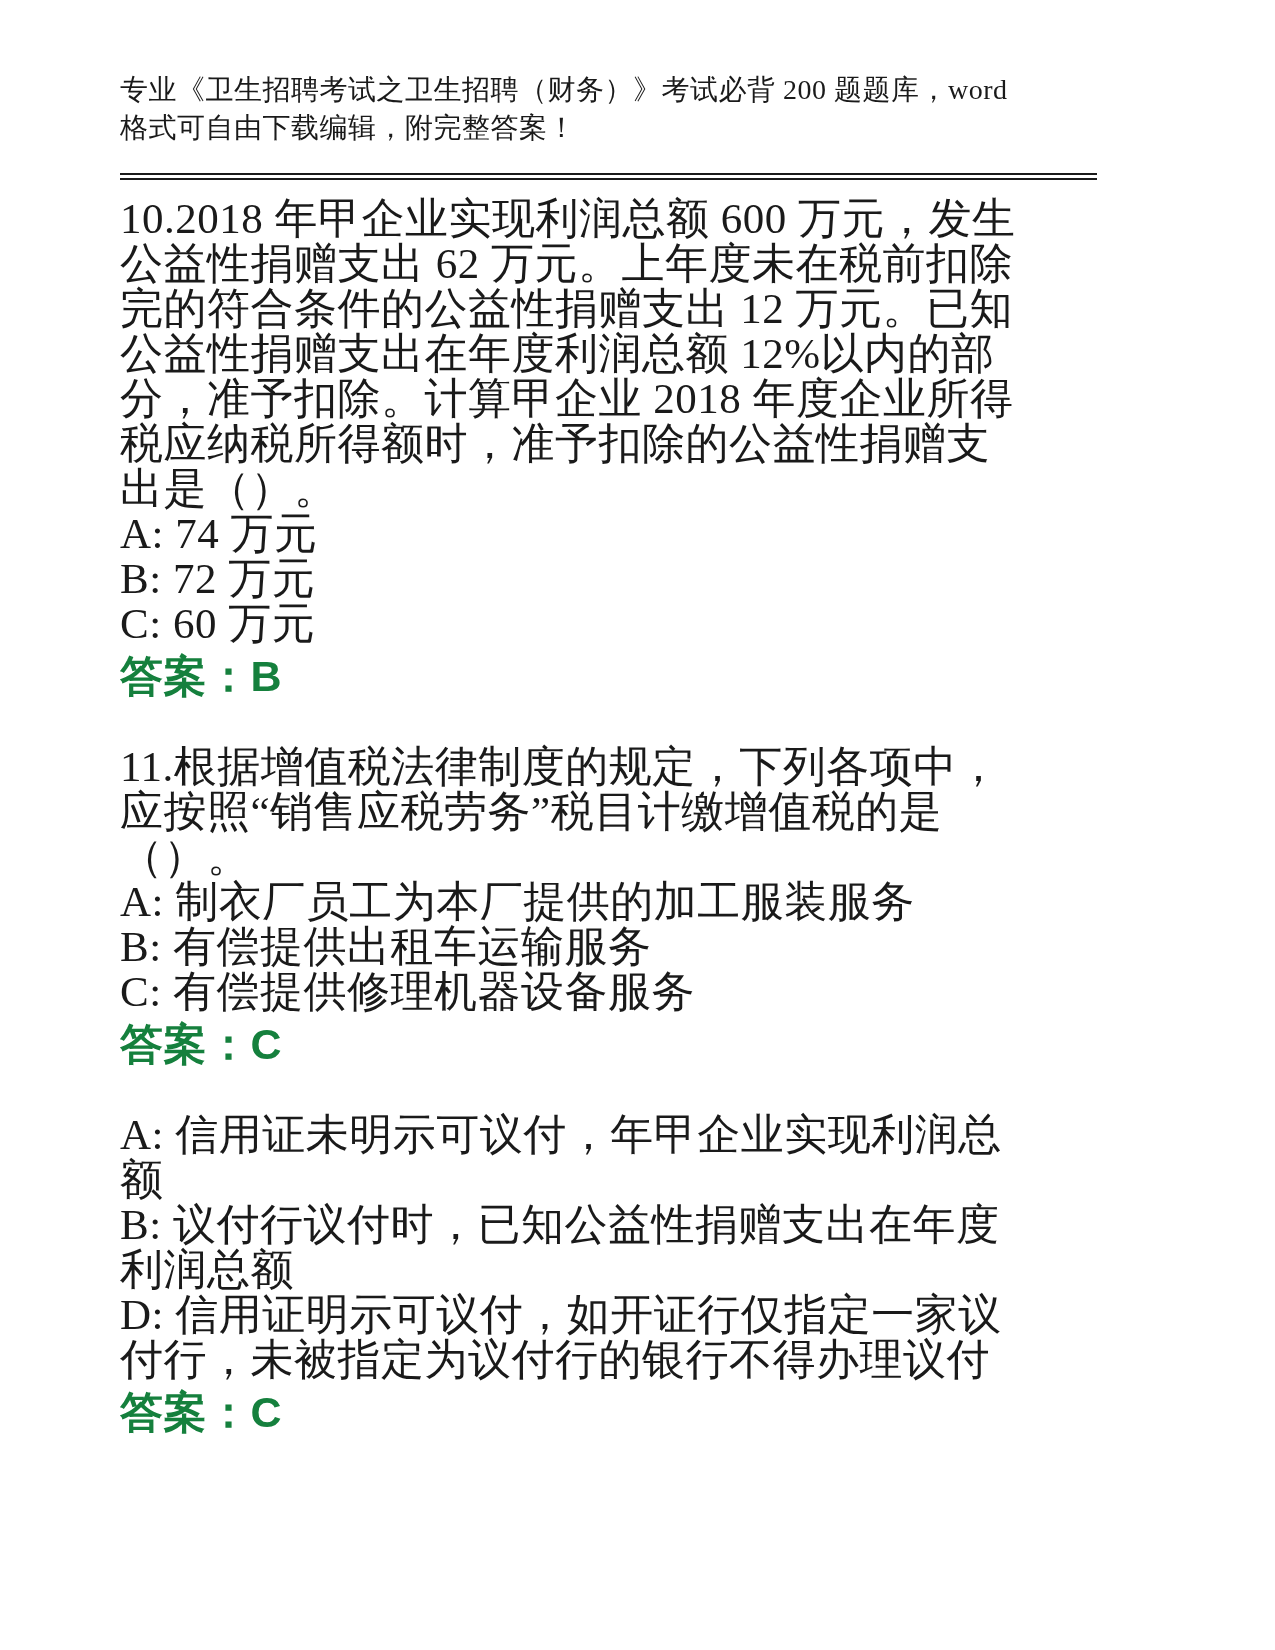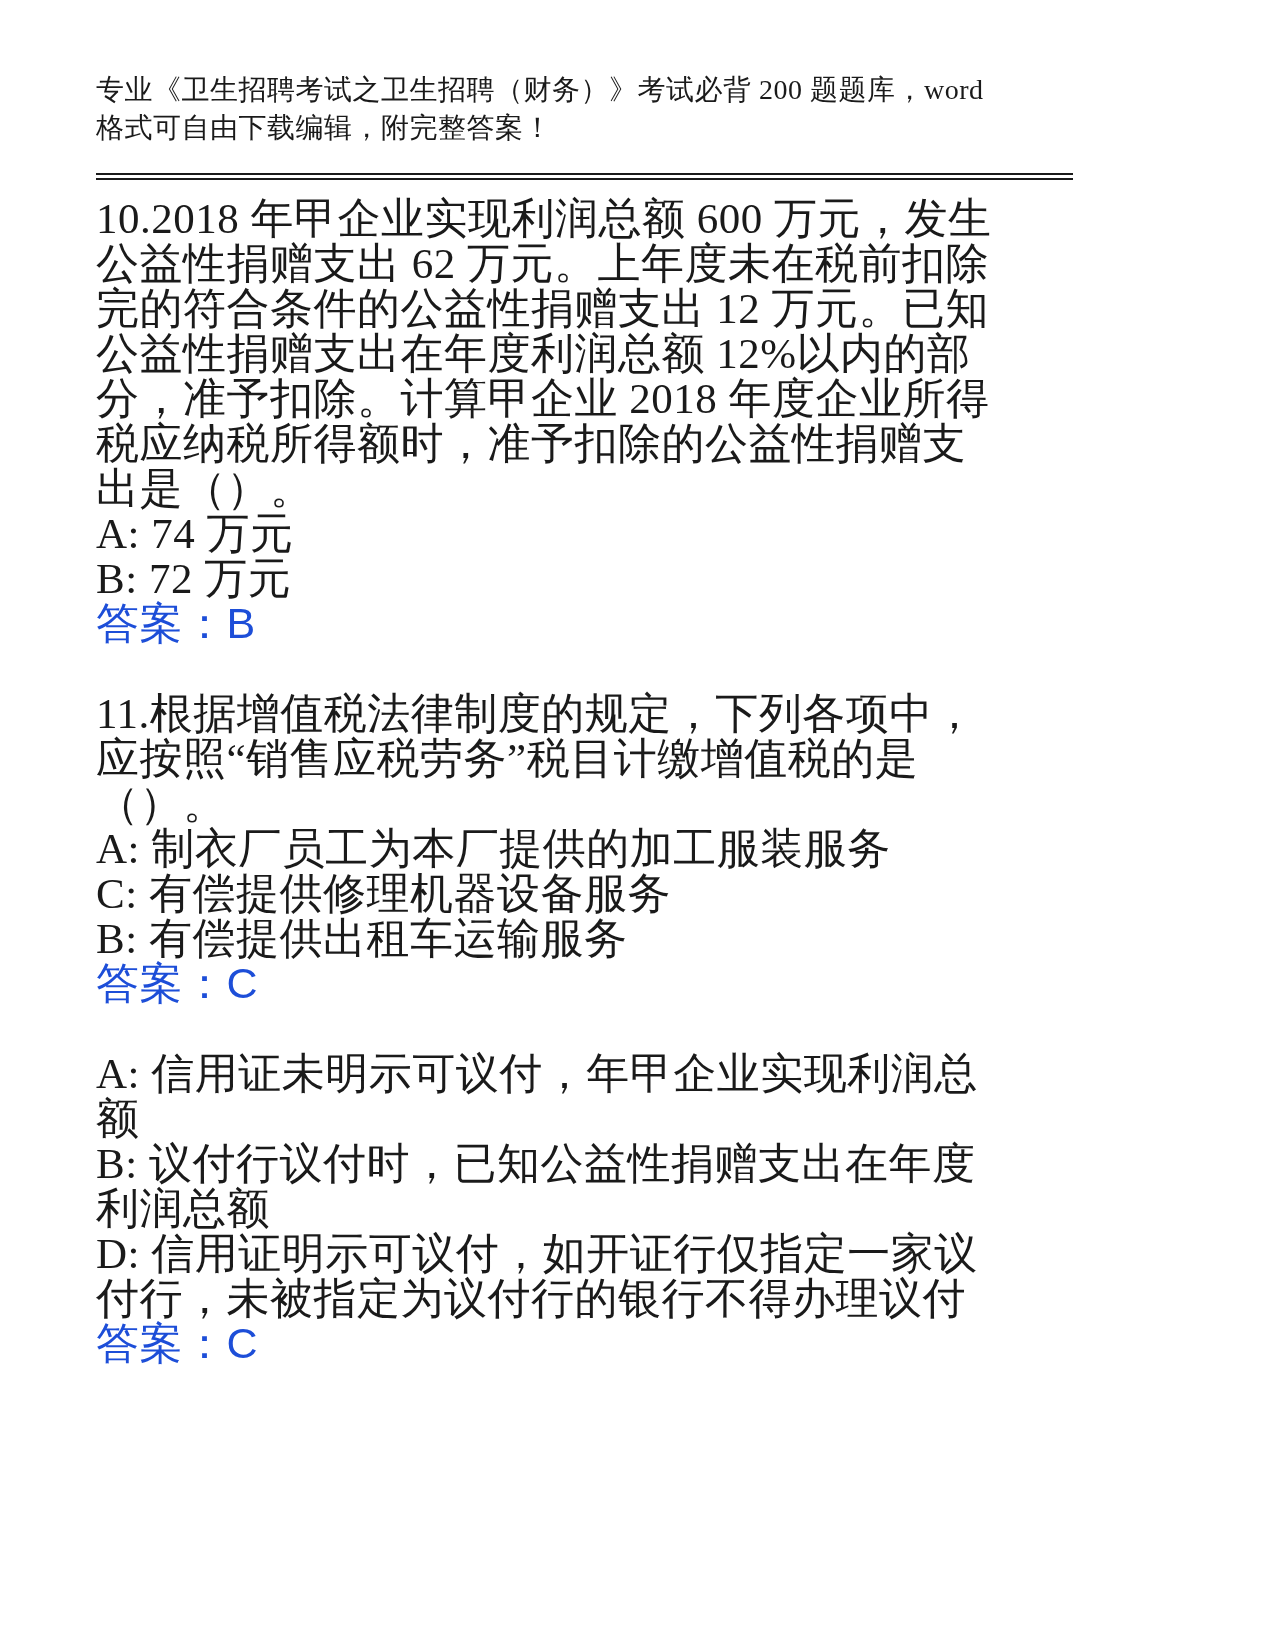--- a/index.html
+++ b/index.html
@@ -6,21 +6,21 @@
     margin: 0;
     padding: 0;
     background: #ffffff;
   }
   .page {
     position: relative;
     width: 1275px;
     height: 1650px;
     background: #ffffff;
     box-sizing: border-box;
-    padding: 71px 110px 0 96px;
+    padding: 71px 110px 0 120px;
     color: #1a1a1a;
     font-family: "Liberation Serif", "DejaVu Serif", serif;
     overflow: hidden;
   }
   .doc-header {
     width: 977px;              
     padding-bottom: 26px;
     border-bottom: 7px double #1a1a1a;
   }
   .doc-header .header-text {
@@ -41,47 +41,49 @@
     margin: 0 0 45px 0;
   }
   .question p {
     margin: 0;
     word-break: break-all;
     overflow-wrap: break-word;
     letter-spacing: 0.5px;
   }
   .question .answer {
     font-family: "Liberation Sans", "DejaVu Sans", sans-serif;
-    font-weight: 400;
-    color: #1d4ed8;
+    font-weight: 700;
+    color: #15803d;
+    margin-top: 8px;
   }
 </style>
 </head>
 <body>
 
 <div class="page">
 
   <div class="doc-header">
     <div class="header-text">专业《卫生招聘考试之卫生招聘（财务）》考试必背 200 题题库，word 格式可自由下载编辑，附完整答案！</div>
   </div>
 
   <div class="content">
 
     <section class="question">
       <p class="stem">10.2018 年甲企业实现利润总额 600 万元，发生公益性捐赠支出 62 万元。上年度未在税前扣除完的符合条件的公益性捐赠支出 12 万元。已知公益性捐赠支出在年度利润总额 12%以内的部分，准予扣除。计算甲企业 2018 年度企业所得税应纳税所得额时，准予扣除的公益性捐赠支出是（）。</p>
       <p class="option">A: 74 万元</p>
       <p class="option">B: 72 万元</p>
+      <p class="option">C: 60 万元</p>
       <p class="answer">答案：B</p>
     </section>
 
     <section class="question">
       <p class="stem">11.根据增值税法律制度的规定，下列各项中，应按照“销售应税劳务”税目计缴增值税的是（）。</p>
       <p class="option">A: 制衣厂员工为本厂提供的加工服装服务</p>
+      <p class="option">B: 有偿提供出租车运输服务</p>
       <p class="option">C: 有偿提供修理机器设备服务</p>
-      <p class="option">B: 有偿提供出租车运输服务</p>
       <p class="answer">答案：C</p>
     </section>
 
     <section class="question">
       <p class="option">A: 信用证未明示可议付，年甲企业实现利润总额</p>
       <p class="option">B: 议付行议付时，已知公益性捐赠支出在年度利润总额</p>
       <p class="option">D: 信用证明示可议付，如开证行仅指定一家议付行，未被指定为议付行的银行不得办理议付</p>
       <p class="answer">答案：C</p>
     </section>
 

